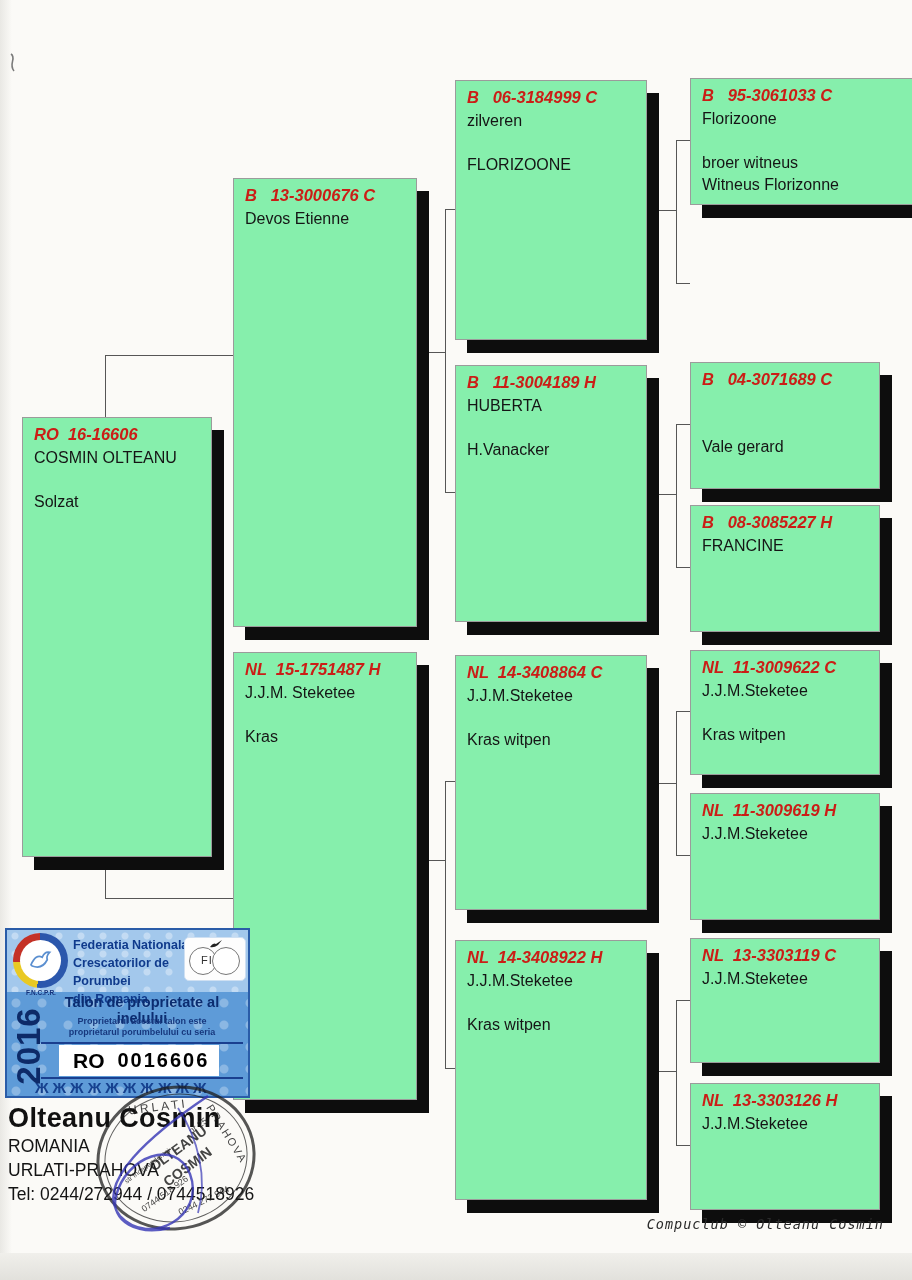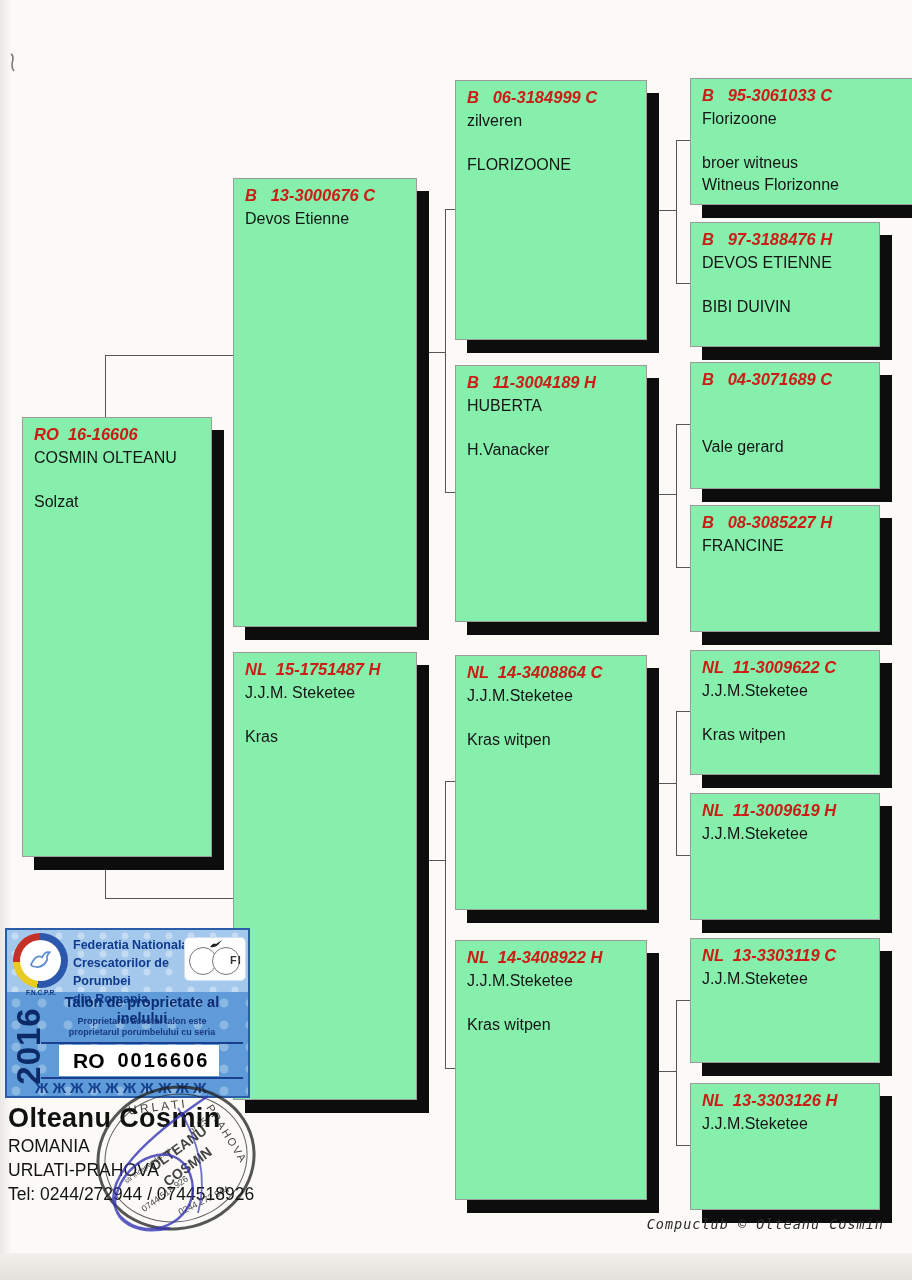--- a/index.html
+++ b/index.html
@@ -61,21 +61,21 @@
   .talon-fncpr { position:absolute; left:4px; top:59px; width:60px; text-align:center;
            font-size:6.5px; font-weight:bold; color:#14327c; }
   .talon-fed { position:absolute; left:66px; top:6px; width:126px;
            font-size:12.5px; font-weight:bold; color:#0f3a8c; line-height:1.45; }
   .talon-logo2 { position:absolute; left:177px; top:7px; width:60px; height:42px;
            background:#fdfdfd; border-radius:5px; border:1px solid #cfe0f2; }
   .g1,.g2 { position:absolute; top:9px; width:26px; height:26px; border:1.5px solid #777;
            border-radius:50%; background:#fff; }
   .g1 { left:4px; } .g2 { left:27px; }
   .talon-fi { position:absolute; left:0; top:16px; width:44px; text-align:center;
-           font-size:11px; font-weight:bold; color:#333; letter-spacing:1px;padding-left:29px; }
+           font-size:11px; font-weight:normal; color:#333; letter-spacing:1px; }
   .bird-svg { position:absolute; left:24px; top:1px; }
   .talon-title { position:absolute; left:32px; top:64px; width:206px; text-align:center;
            font-size:14.5px; font-weight:bold; color:#0b2c70; }
   .talon-sub { position:absolute; left:32px; top:86px; width:206px; text-align:center;
            font-size:9px; font-weight:bold; color:#17387e; line-height:1.25; }
   .talon-rule { position:absolute; left:34px; width:202px; height:2px; background:#1a3f8f; }
   .r1 { top:112px; } .r2 { top:147px; }
   .talon-ringbox { position:absolute; left:52px; top:115px; width:160px; height:31px;
            background:#fff; display:flex; align-items:center; }
   .talon-rc { font-size:21px; font-weight:bold; color:#000; margin-left:14px; }
@@ -195,25 +195,20 @@
     <div class="bl s0">J.J.M.Steketee</div>
     <div class="bl s2">Kras witpen</div>
   </div>
 
   <div class="pbox b-sss">
     <div class="ring">B   95-3061033 C</div>
     <div class="bl s0">Florizoone</div>
     <div class="bl s2">broer witneus</div>
     <div class="bl s3">Witneus Florizonne</div>
   </div>
-  <div class="pbox b-ssd">
-    <div class="ring">B   97-3188476 H</div>
-    <div class="bl s0">DEVOS ETIENNE</div>
-    <div class="bl s2">BIBI DUIVIN</div>
-  </div>
   <div class="pbox b-sds">
     <div class="ring">B   04-3071689 C</div>
     <div class="bl s2">Vale gerard</div>
   </div>
   <div class="pbox b-sdd">
     <div class="ring">B   08-3085227 H</div>
     <div class="bl s0">FRANCINE</div>
   </div>
   <div class="pbox b-dss">
     <div class="ring">NL  11-3009622 C</div>

